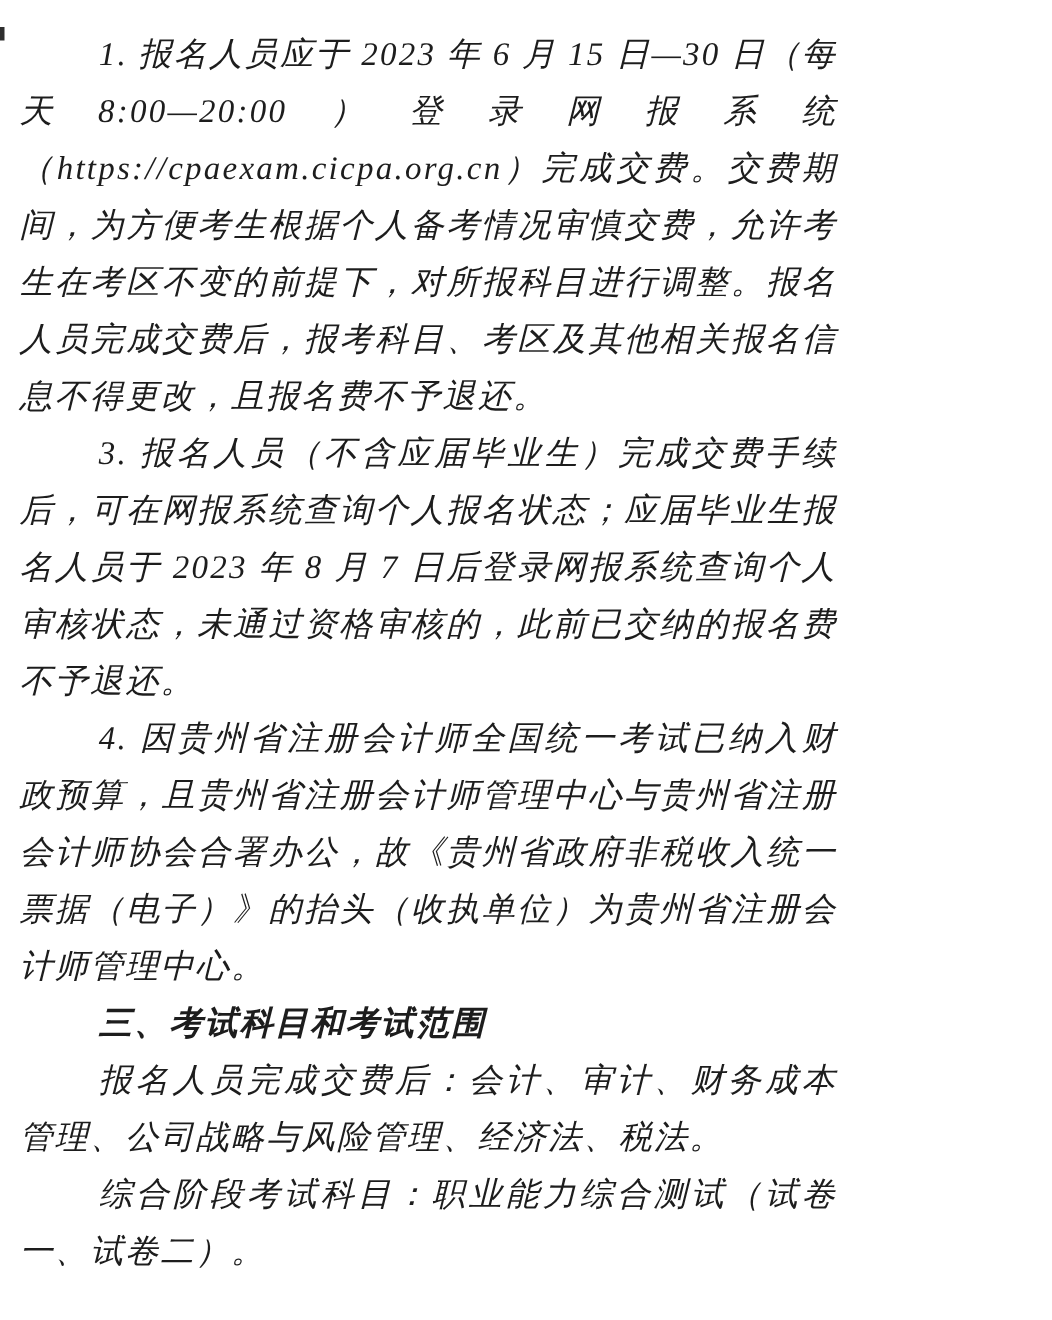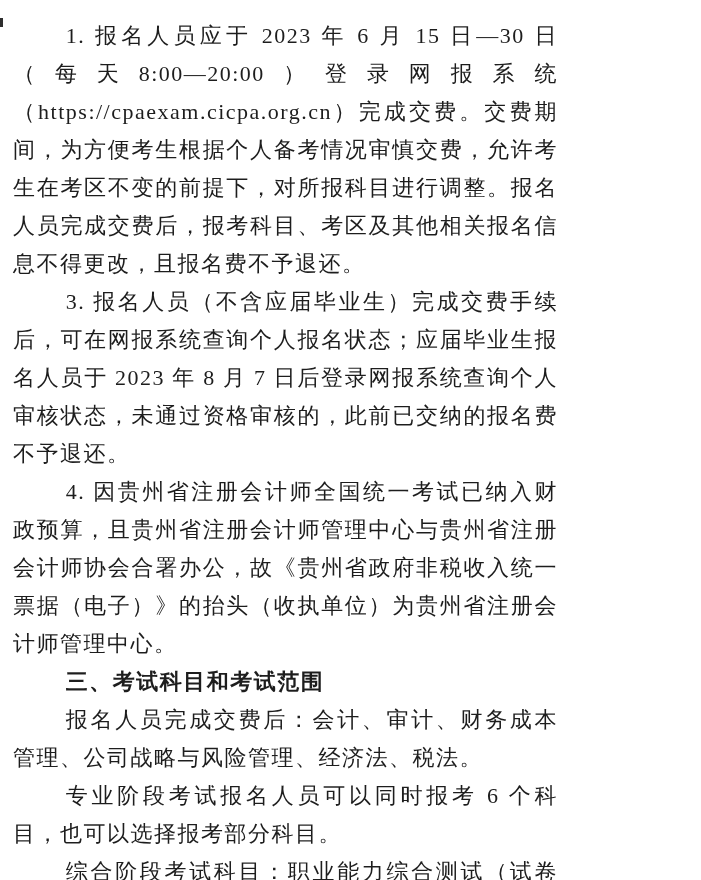--- a/index.html
+++ b/index.html
@@ -14,20 +14,21 @@
   }
   .doc {
     position: relative;
     box-sizing: border-box;
     width: 586px;
     height: 880px;
     padding: 17px 28px 0 13px;
     font-family: "Liberation Serif", "DejaVu Serif", serif;
     color: #1d1d1d;
     background: #ffffff;
+    font-style: italic;
   }
   .body-text {
     margin: 0;
     font-size: 22px;
     line-height: 38px;
     letter-spacing: 1.5px;
     text-align: justify;
     text-justify: inter-ideograph;
     text-indent: 2.4em;
     word-break: normal;
@@ -60,16 +61,15 @@
 
 
   <p class="body-text">3. 报名人员（不含应届毕业生）完成交费手续后，可在网报系统查询个人报名状态；应届毕业生报名人员于 2023 年 8 月 7 日后登录网报系统查询个人审核状态，未通过资格审核的，此前已交纳的报名费不予退还。</p>
 
   <p class="body-text">4. 因贵州省注册会计师全国统一考试已纳入财政预算，且贵州省注册会计师管理中心与贵州省注册会计师协会合署办公，故《贵州省政府非税收入统一票据（电子）》的抬头（收执单位）为贵州省注册会计师管理中心。</p>
 
   <h2 class="section-heading">三、考试科目和考试范围</h2>
 
   <p class="body-text">报名人员完成交费后：会计、审计、财务成本管理、公司战略与风险管理、经济法、税法。</p>
 
-  <p class="body-text">专业阶段考试报名人员可以同时报考 6 个科目，也可以选择报考部分科目。</p>
 
   <p class="body-text">综合阶段考试科目：职业能力综合测试（试卷一、试卷二）。</p>
 </div>
 
 </body></html>

